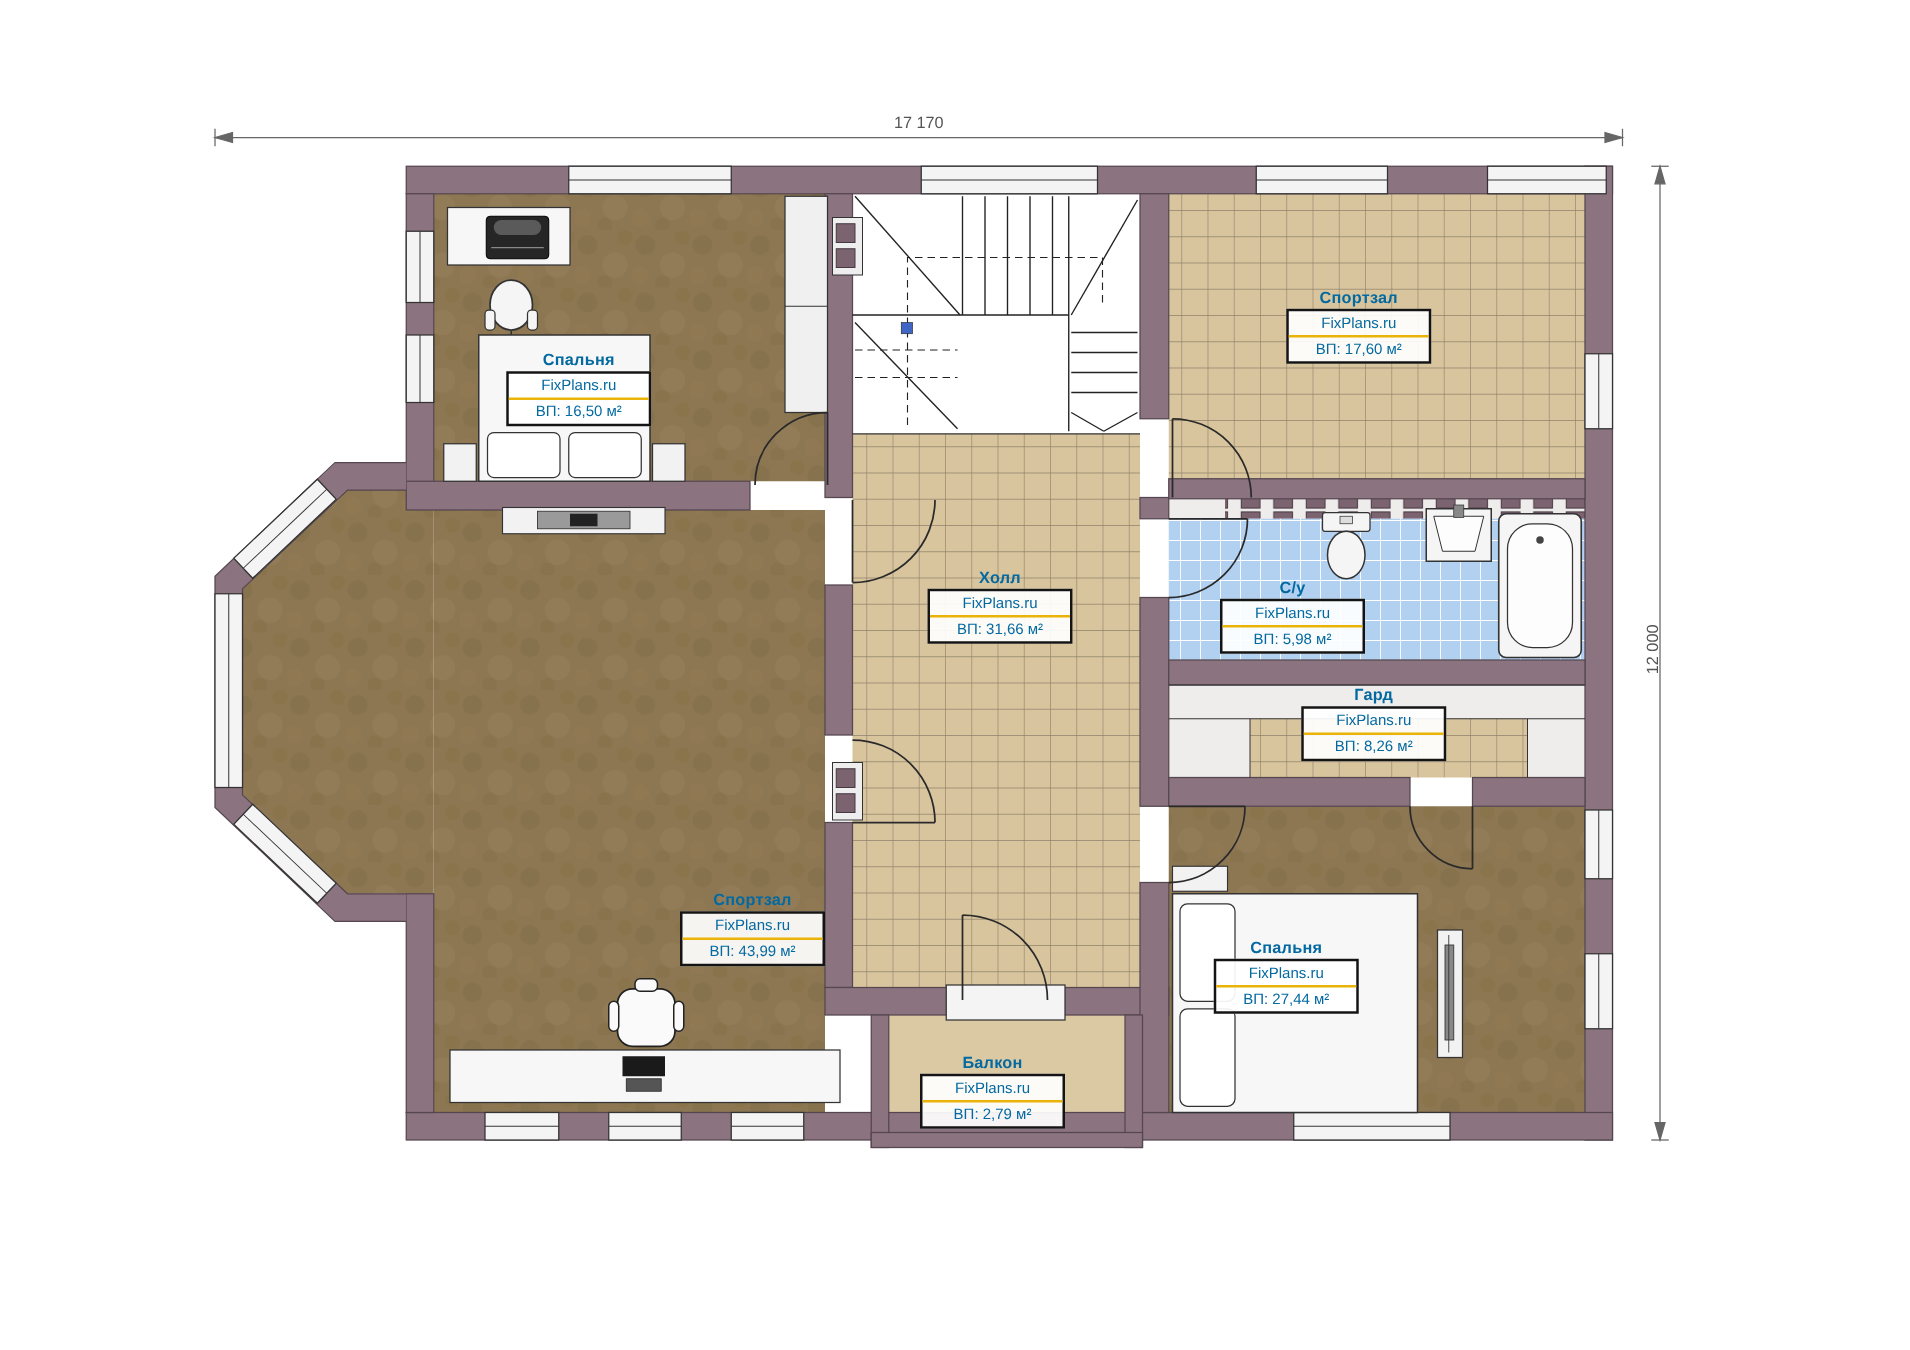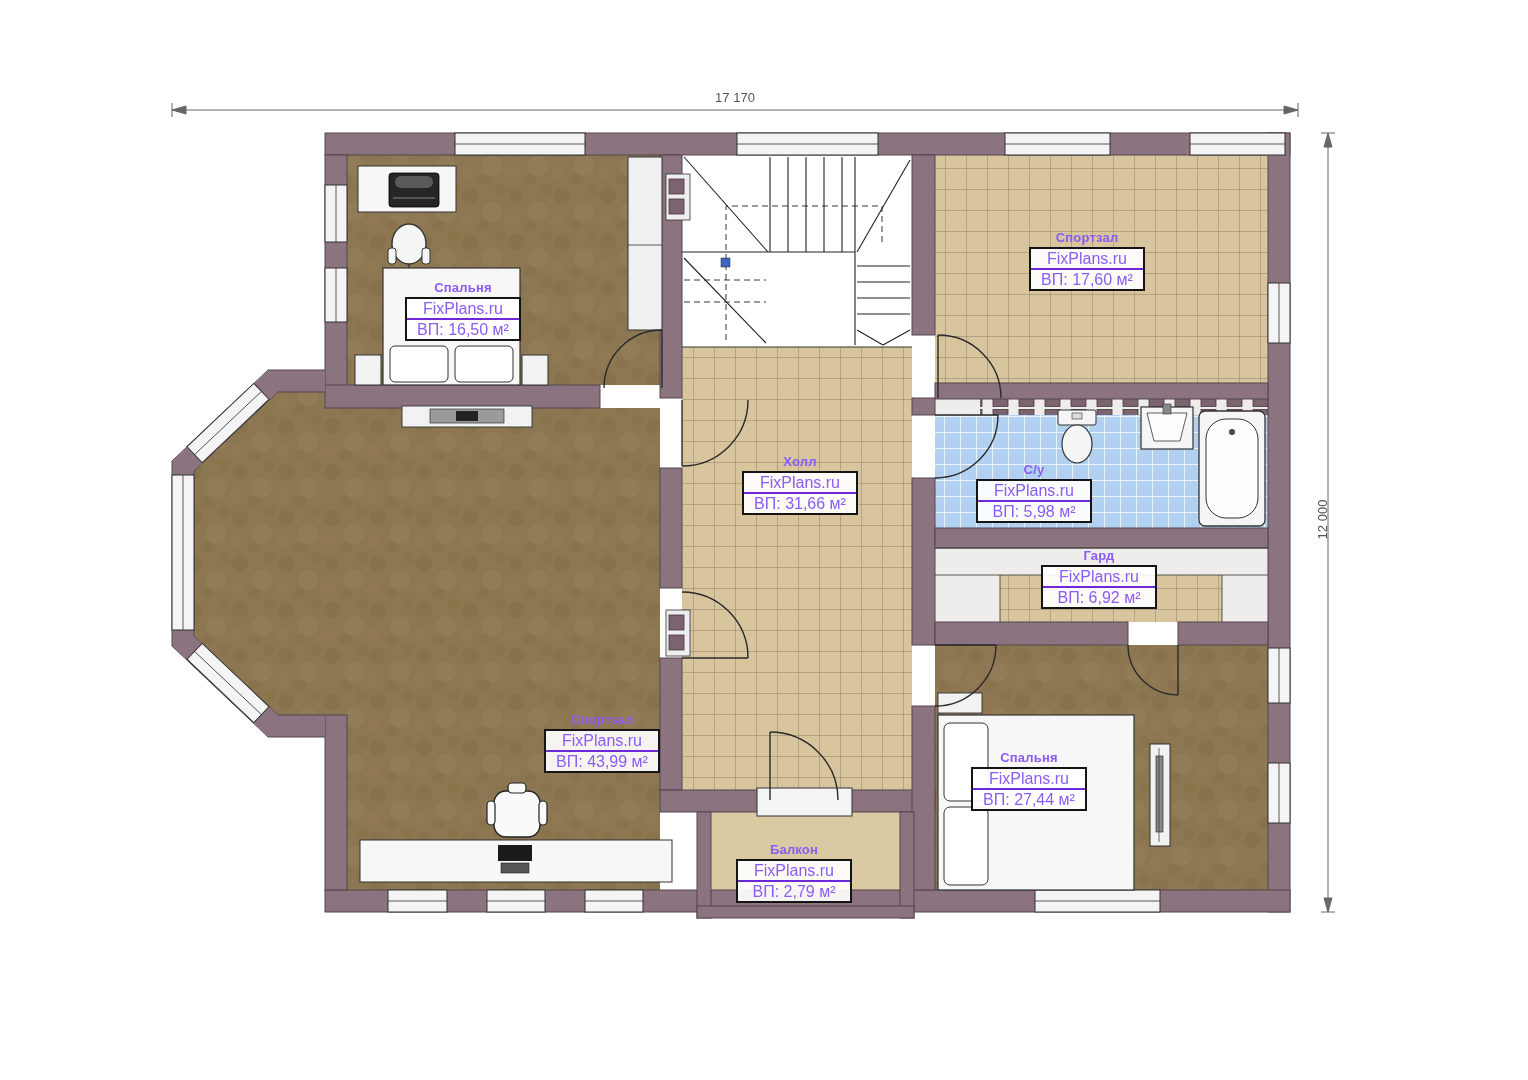--- a/index.html
+++ b/index.html
@@ -1,23 +1,23 @@
 <!DOCTYPE html>
 <html><head>
 <meta charset="utf-8">
 <style>
   html,body{margin:0;padding:0;background:#ffffff;}
   .stage{position:relative;width:1528px;height:1080px;background:#ffffff;overflow:hidden;
          font-family:"Liberation Sans",sans-serif;}
   svg{position:absolute;left:0;top:0;}
-  .room-label{position:absolute;width:116px;text-align:center;color:#8b5cf6;padding-left:12px;}
+  .room-label{position:absolute;width:116px;text-align:center;color:#0369a1;padding-left:12px;}
   .room-title{font-size:13px;font-weight:bold;line-height:15px;margin-bottom:2px;letter-spacing:.2px;}
   .room-box{border:2px solid #141414;background:rgba(255,255,255,.92);display:block;}
-  .row{font-size:16px;line-height:19px;white-space:nowrap;padding:0 2px;}
-  .row + .row{border-top:2px solid #6d28d9;}
+  .row{font-size:12px;line-height:19px;white-space:nowrap;padding:0 2px;}
+  .row + .row{border-top:2px solid #eab308;}
   .dim-label{position:absolute;font-size:13px;color:#555;width:80px;text-align:center;}
   .dim-label.rot{transform:rotate(-90deg);}
 </style>
 </head>
 <body>
 
 <div class="stage">
 
 <svg width="1528" height="1080" viewBox="0 0 1528 1080">
   <defs>
@@ -287,21 +287,21 @@
   <div class="room-box">
     <div class="row">FixPlans.ru</div>
     <div class="row">ВП: 5,98 м²</div>
   </div>
 </div>
 
 <div class="room-label" style="left:1029px;top:548px">
   <div class="room-title">Гард</div>
   <div class="room-box">
     <div class="row">FixPlans.ru</div>
-    <div class="row">ВП: 6,92 м²</div>
+    <div class="row">ВП: 8,26 м²</div>
   </div>
 </div>
 
 <div class="room-label" style="left:532px;top:712px">
   <div class="room-title">Спортзал</div>
   <div class="room-box">
     <div class="row">FixPlans.ru</div>
     <div class="row">ВП: 43,99 м²</div>
   </div>
 </div>

